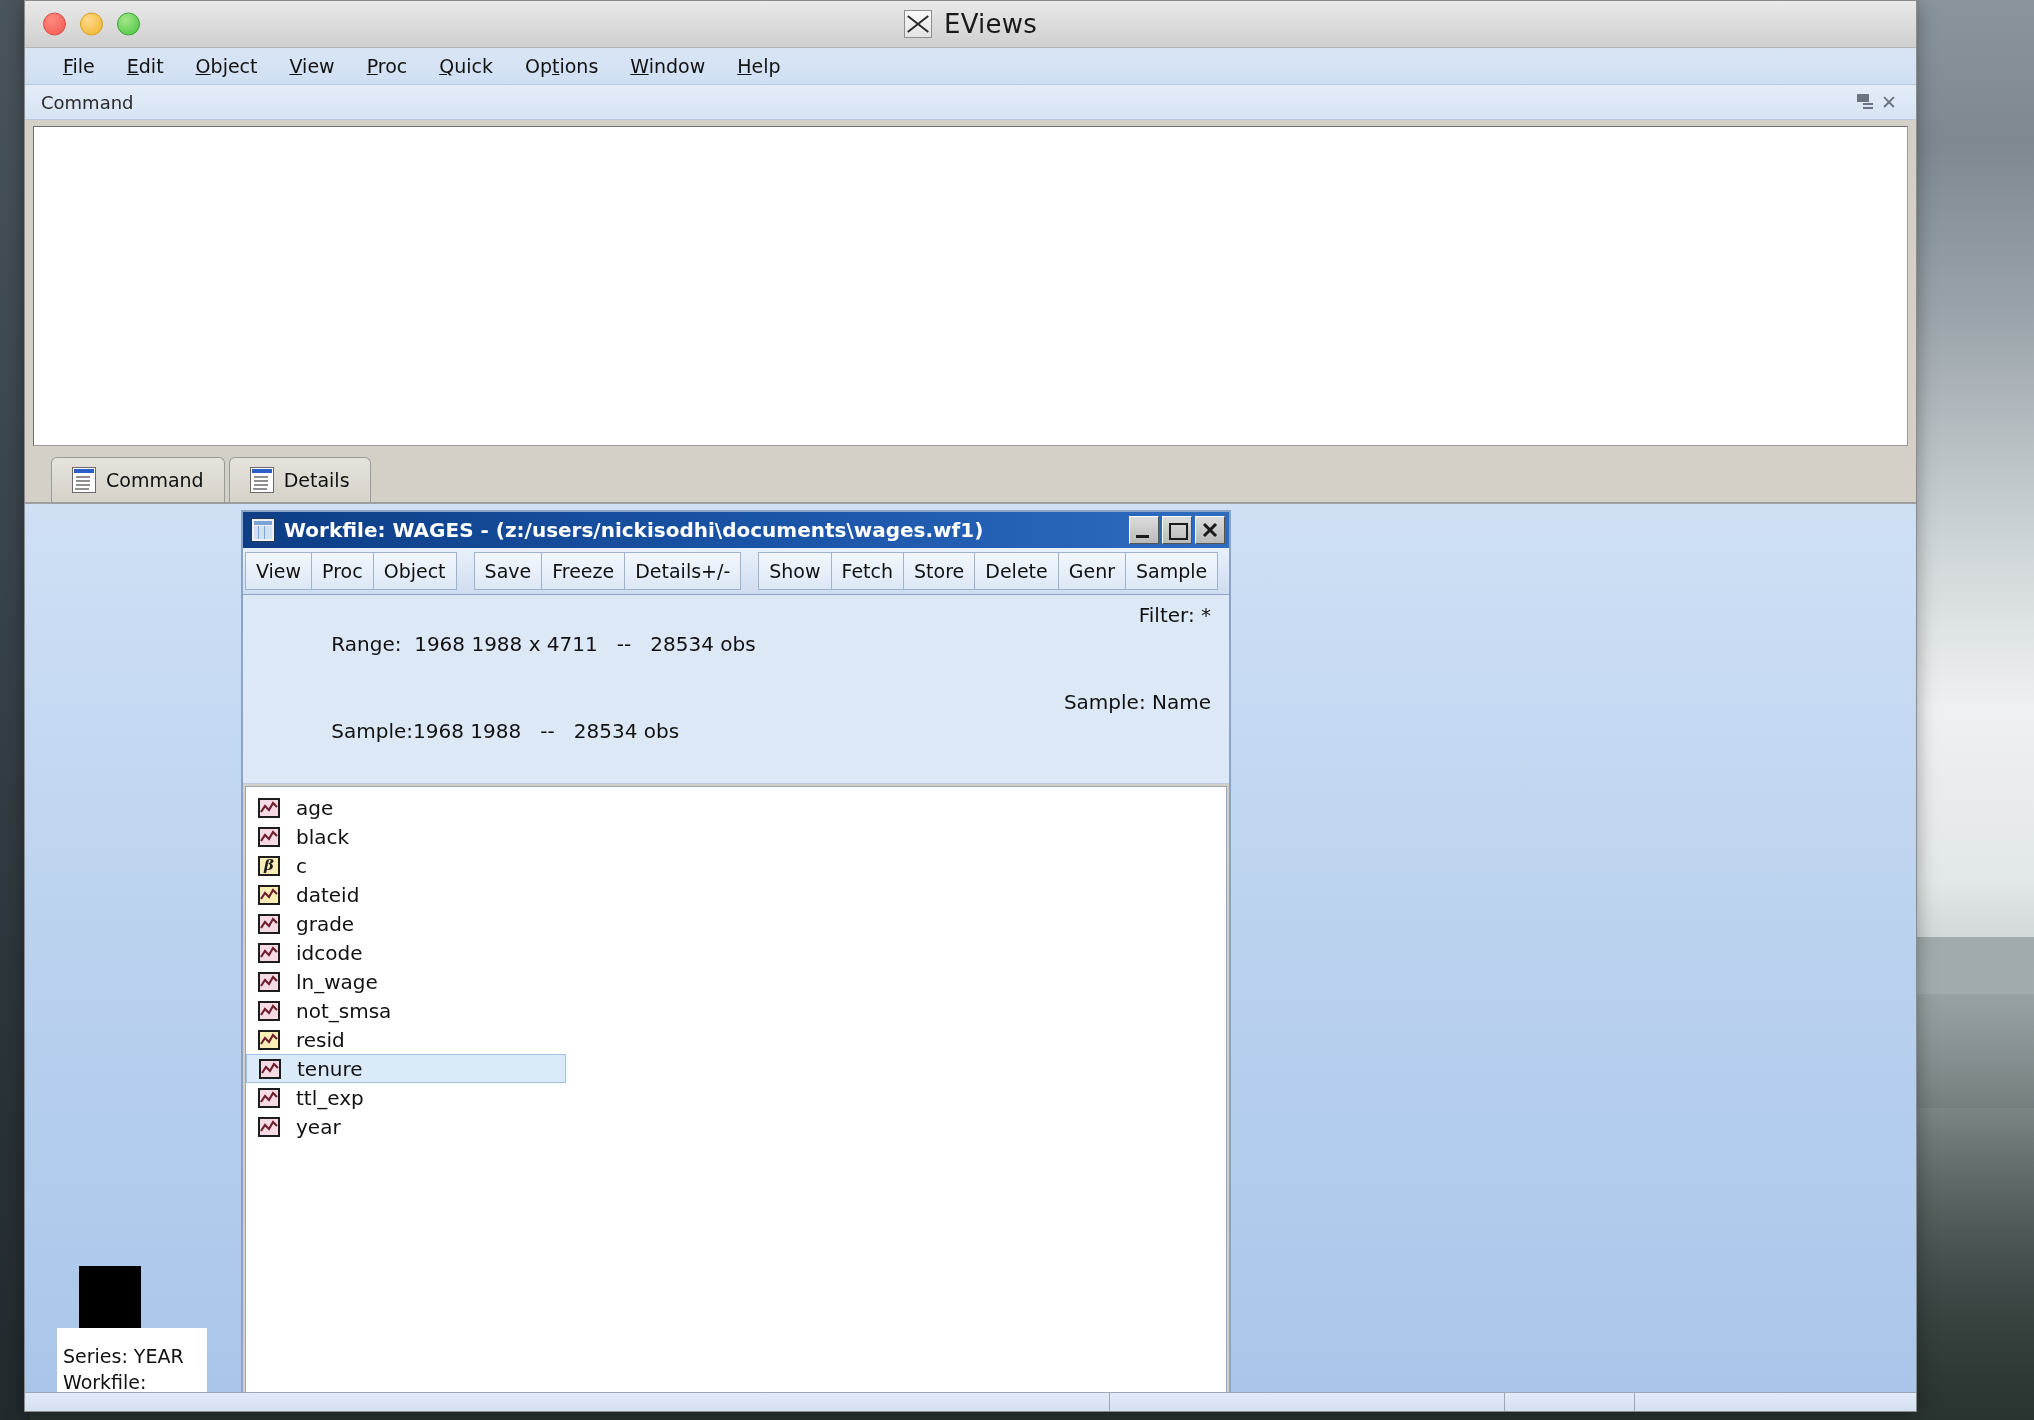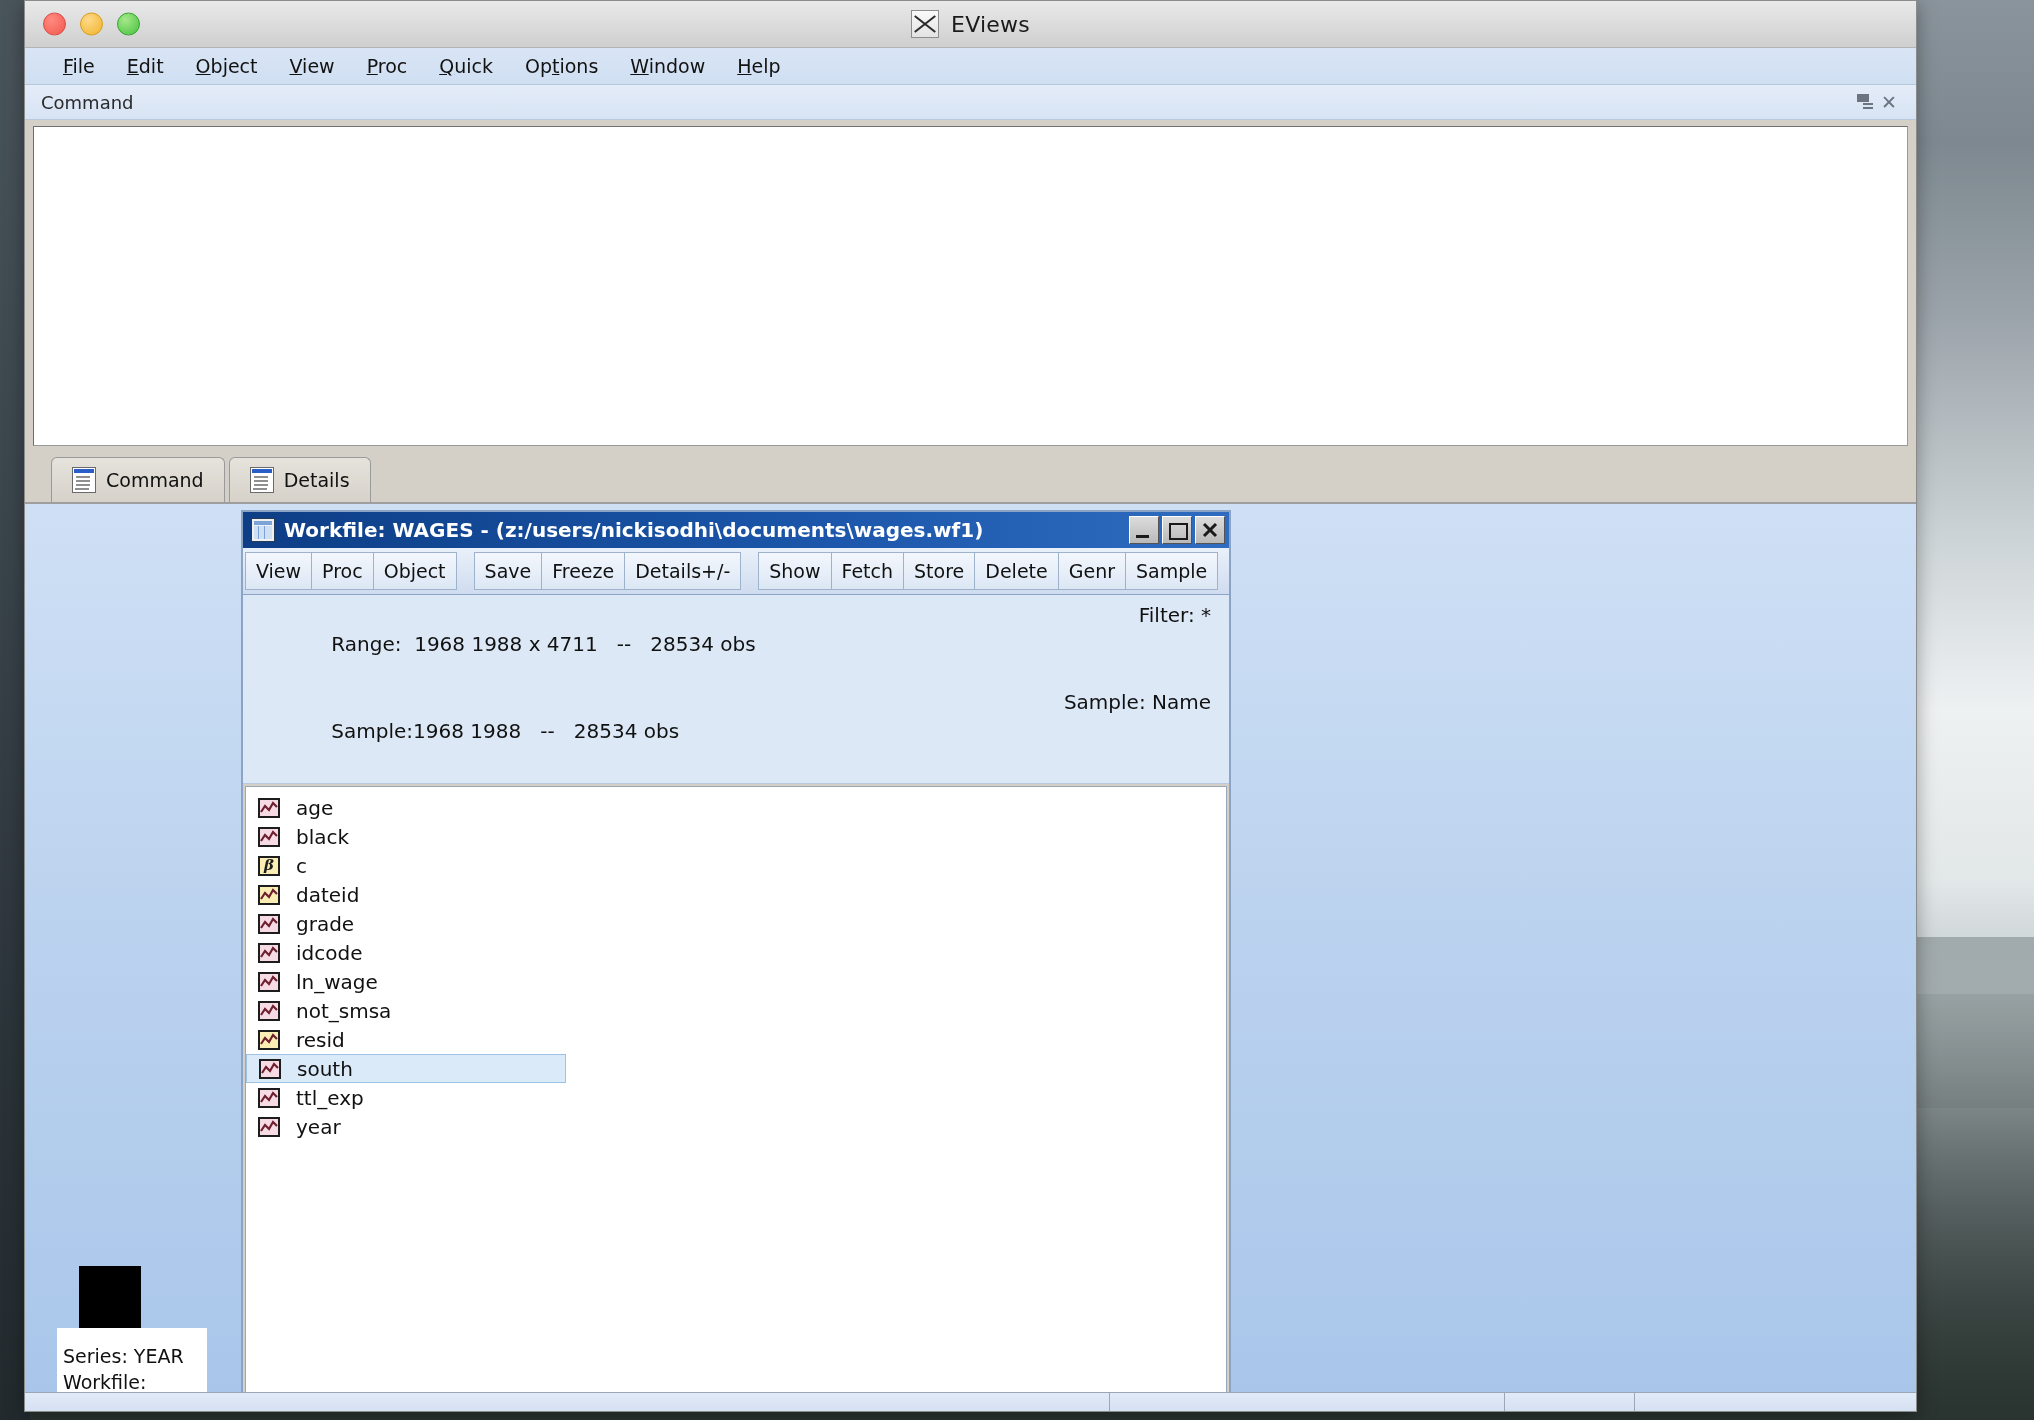--- a/index.html
+++ b/index.html
@@ -84,21 +84,21 @@
     position: relative;
   }
   #app-icon::before, #app-icon::after {
     content: ""; position: absolute; left: 50%; top: 50%;
     width: 26px; height: 2px; background: #2b2b2b;
     transform-origin: center;
   }
   #app-icon::before { transform: translate(-50%,-50%) rotate(38deg); }
   #app-icon::after  { transform: translate(-50%,-50%) rotate(-38deg); }
   #title-text {
-    font-size: 22px; color: #1a1a1a; letter-spacing: 0.2px;
+    font-size: 26px; color: #1a1a1a; letter-spacing: 0.2px;
   }
 
   
   #menubar {
     height: 36px;
     background: linear-gradient(to bottom, #d9e5f5, #cfdff2);
     border-bottom: 1px solid #b6c7dd;
     display: flex; align-items: center;
     padding-left: 22px;
     gap: 0px;
@@ -608,21 +608,21 @@
               </svg>
             </span>
             <span class="name">resid</span>
           </div>
           <div class="wf-row selected">
             <span class="obj-icon series" style="background: rgb(247, 219, 228);">
               <svg width="18" height="16" viewBox="0 0 18 16">
                 <polyline points="1,12 5,6 9,10 13,3 17,7" fill="none" stroke="#6e2030" stroke-width="2.2" stroke-linejoin="miter" stroke-linecap="butt"></polyline>
               </svg>
             </span>
-            <span class="name">south</span>
+            <span class="name">tenure</span>
           </div>
           <div class="wf-row">
             <span class="obj-icon series" style="background: rgb(247, 219, 228);">
               <svg width="18" height="16" viewBox="0 0 18 16">
                 <polyline points="1,12 5,6 9,10 13,3 17,7" fill="none" stroke="#6e2030" stroke-width="2.2" stroke-linejoin="miter" stroke-linecap="butt"></polyline>
               </svg>
             </span>
             <span class="name">ttl_exp</span>
           </div>
           <div class="wf-row">

